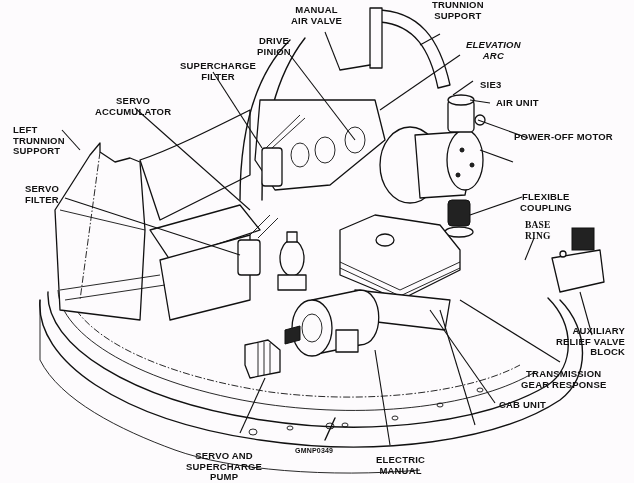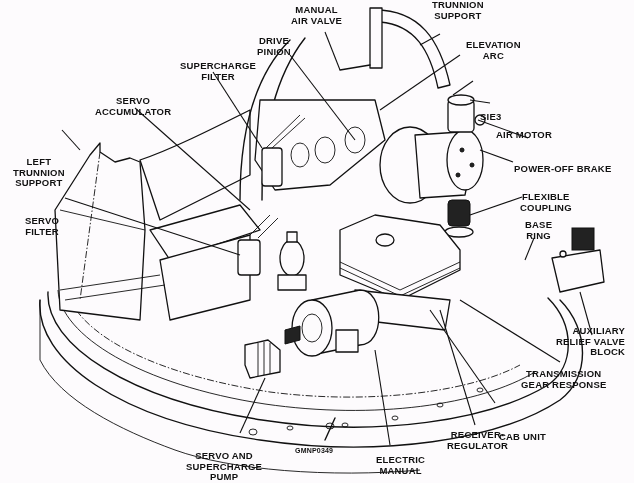--- a/index.html
+++ b/index.html
@@ -2,21 +2,21 @@
 <html><head>
 <meta charset="utf-8">
 <style>
   html, body { margin:0; padding:0; background:#fdfbfd; }
   #stage { position:relative; width:634px; height:483px; overflow:hidden; background:#fdfbfd; }
   svg#art { position:absolute; left:0; top:0; width:634px; height:483px; }
   .lbl { position:absolute; font-family:"Liberation Sans", sans-serif; font-size:9.5px; line-height:10.5px;
          color:#111; font-weight:bold; white-space:pre; letter-spacing:0.2px; }
   .c { text-align:center; }
   .r { text-align:right; }
-  .l { text-align:center;margin-top:32px; }
+  .l { text-align:left; }
   .code { font-size:7px; font-weight:bold; }
   .stroke { fill:none; stroke:#111; stroke-width:1.4; stroke-linejoin:round; stroke-linecap:round; }
   .thin { fill:none; stroke:#111; stroke-width:0.9; }
   .dash { fill:none; stroke:#111; stroke-width:0.9; stroke-dasharray:7 2 1.5 2; }
   .fillw { fill:#fdfbfd; stroke:#111; stroke-width:1.3; stroke-linejoin:round; }
   .dark { fill:#222; stroke:#111; stroke-width:1; }
   .leader { fill:none; stroke:#111; stroke-width:1.1; }
 </style>
 </head>
 <body>
@@ -153,45 +153,43 @@
       <path class="leader" d="M240,433 L265,378"></path>
     </g>
   </svg>
 
   <div class="lbl c" style="left:291px;top:5px;">MANUAL
 AIR VALVE</div>
   <div class="lbl c" style="left:432px;top:0px;">TRUNNION
 SUPPORT</div>
   <div class="lbl c" style="left:257px;top:36px;">DRIVE
 PINION</div>
-  <div class="lbl c" style="left:466px;top:40px;">ELEVATION
+  <div class="lbl c" style="left:466px;top:40px;font-style:italic;">ELEVATION
 ARC</div>
   <div class="lbl c" style="left:180px;top:61px;">SUPERCHARGE
 FILTER</div>
   <div class="lbl l" style="left:480px;top:80px;">SIE3</div>
-  <div class="lbl l" style="left:496px;top:98px;">AIR MOTOR</div>
+  <div class="lbl l" style="left:496px;top:98px;">AIR UNIT</div>
   <div class="lbl c" style="left:95px;top:96px;">SERVO
 ACCUMULATOR</div>
-  <div class="lbl l" style="left:514px;top:132px;">POWER-OFF BRAKE</div>
+  <div class="lbl l" style="left:514px;top:132px;">POWER-OFF MOTOR</div>
   <div class="lbl l" style="left:13px;top:125px;">LEFT
 TRUNNION
 SUPPORT</div>
   <div class="lbl l" style="left:25px;top:184px;">SERVO
 FILTER</div>
   <div class="lbl c" style="left:520px;top:192px;">FLEXIBLE
 COUPLING</div>
-  <div class="lbl c" style="left:525px;top:220px;">BASE
+  <div class="lbl c" style="left:525px;top:220px;font-family:Liberation Serif, serif;">BASE
 RING</div>
   <div class="lbl c" style="left:521px;top:369px;">TRANSMISSION
 GEAR RESPONSE</div>
   <div class="lbl r" style="left:556px;top:326px;">AUXILIARY
 RELIEF VALVE
 BLOCK</div>
   <div class="lbl l" style="left:499px;top:400px;">CAB UNIT</div>
-  <div class="lbl c" style="left:447px;top:430px;">RECEIVER-
-REGULATOR</div>
   <div class="lbl c" style="left:376px;top:455px;">ELECTRIC
 MANUAL</div>
   <div class="lbl c" style="left:186px;top:451px;">SERVO AND
 SUPERCHARGE
 PUMP</div>
   <div class="lbl code" style="left:295px;top:446px;">GMNP0349</div>
 </div>
 
 </body></html>

